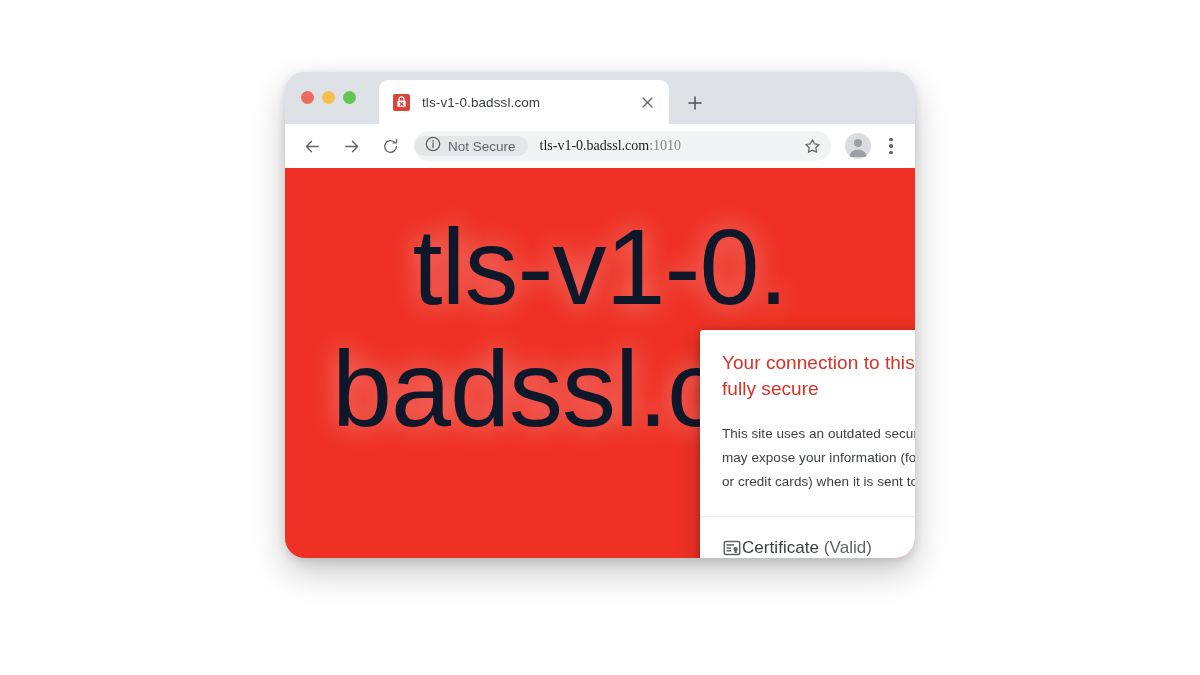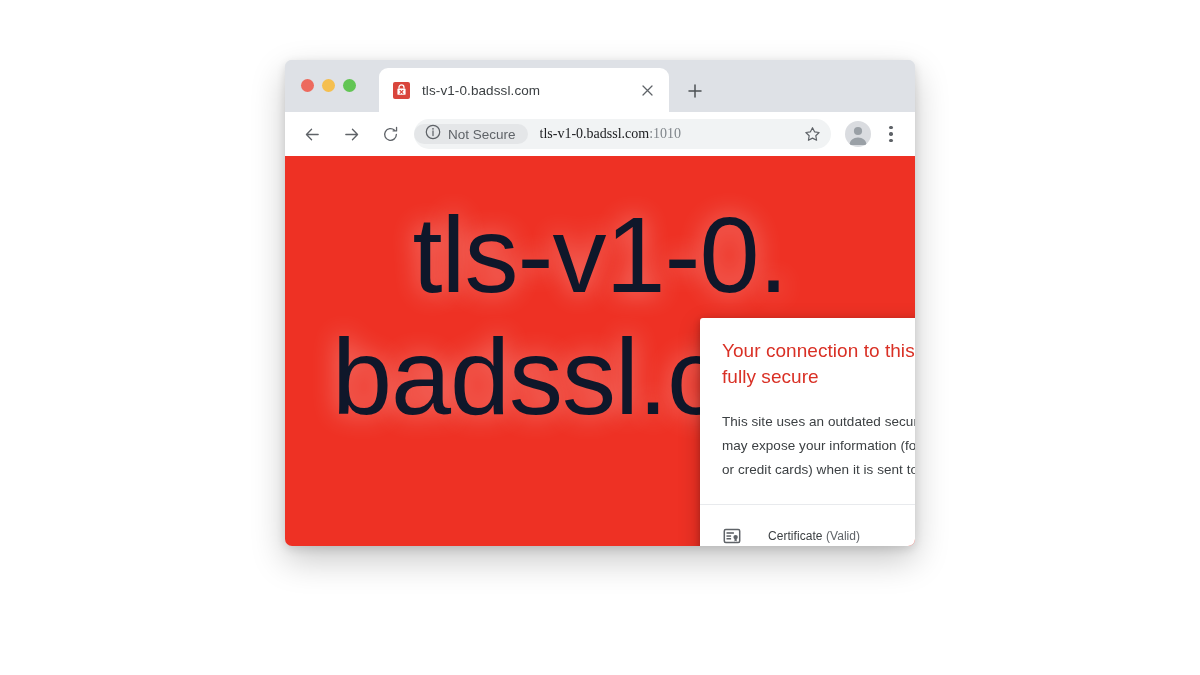--- a/index.html
+++ b/index.html
@@ -12,24 +12,24 @@
     background: #ffffff;
     font-family: "Liberation Sans", sans-serif;
     overflow: hidden;
     position: relative;
   }
 
   
   #browser-window {
     position: absolute;
     left: 285px;
-    top: 60px;
+    top: 72px;
     width: 630px;
     height: 486px;
-    border-radius: 7px;
+    border-radius: 20px;
     background: #dee1e6;
     box-shadow: 0 14px 34px rgba(0,0,0,0.22), 0 3px 10px rgba(0,0,0,0.12);
     overflow: hidden;
   }
 
   
   #tab-strip {
     position: relative;
     height: 52px;
     background: #dee1e6;
@@ -270,22 +270,21 @@
   .popup-menu-icon {
     width: 20px;
     height: 20px;
     flex: 0 0 auto;
     display: flex;
     align-items: center;
     justify-content: center;
     color: #5f6368;
   }
   .popup-menu-label {
-    margin-left: 26px;
-    font-size: 12px;
+    font-size: 17px;
     color: #3c4043;
     letter-spacing: 0.05px;
   }
   .popup-menu-label .muted { color: #5f6368; }
 </style>
 </head>
 <body>
 
 <div id="browser-window">
 

